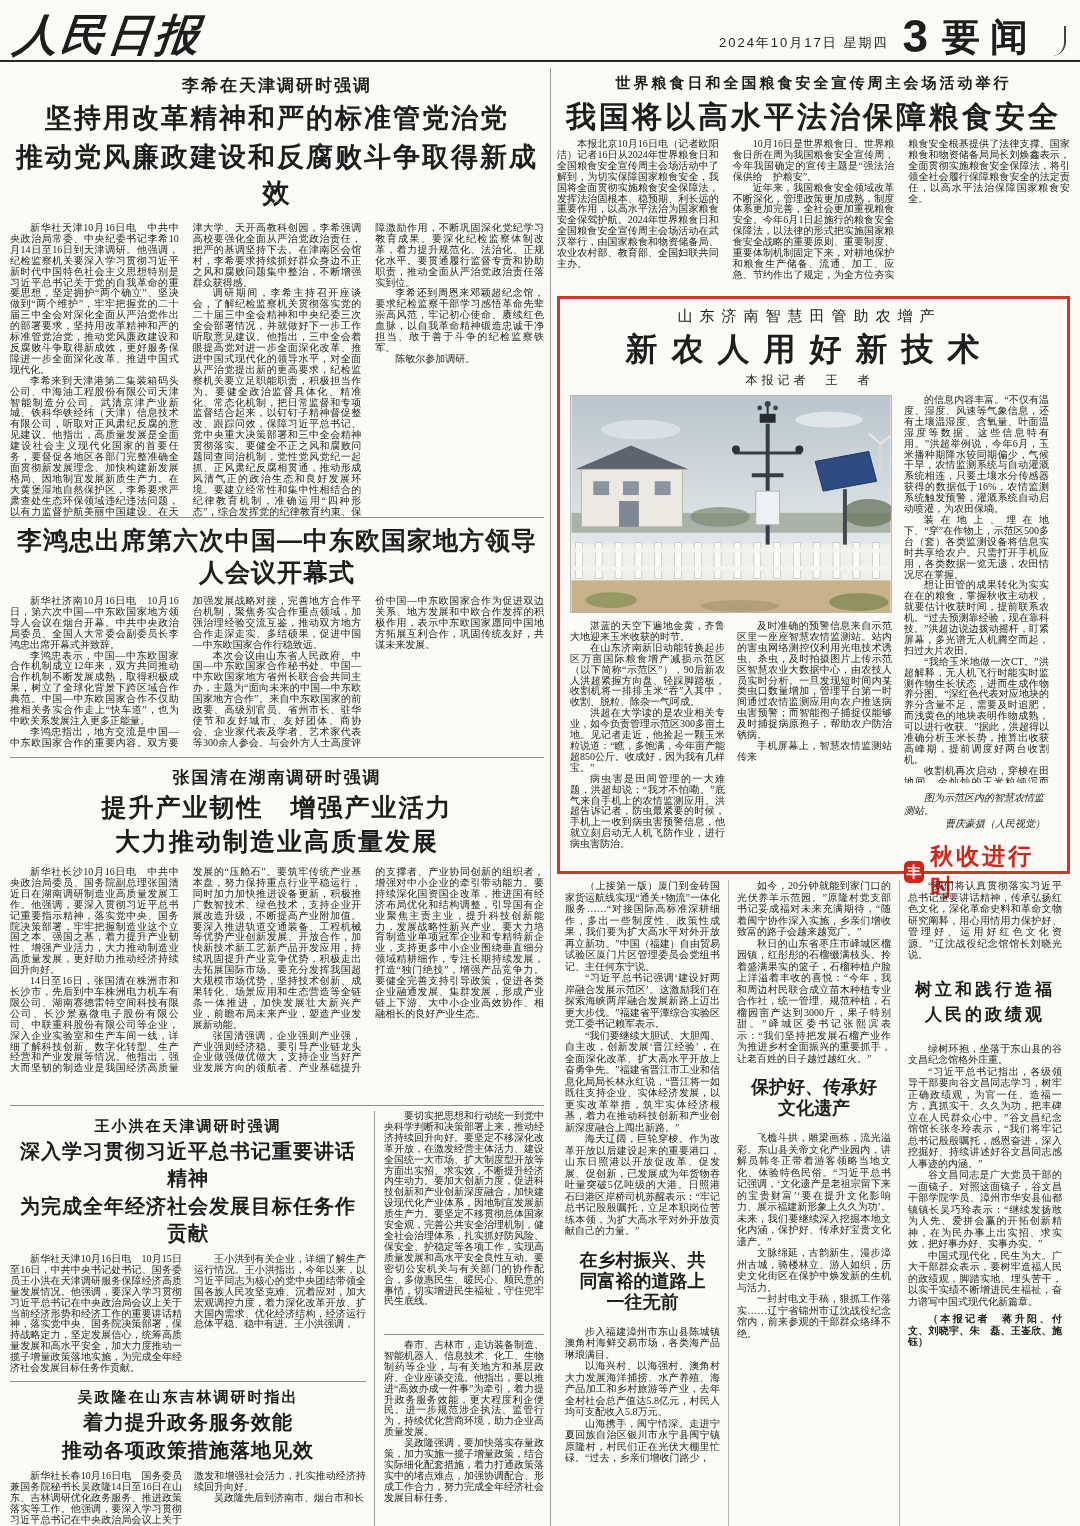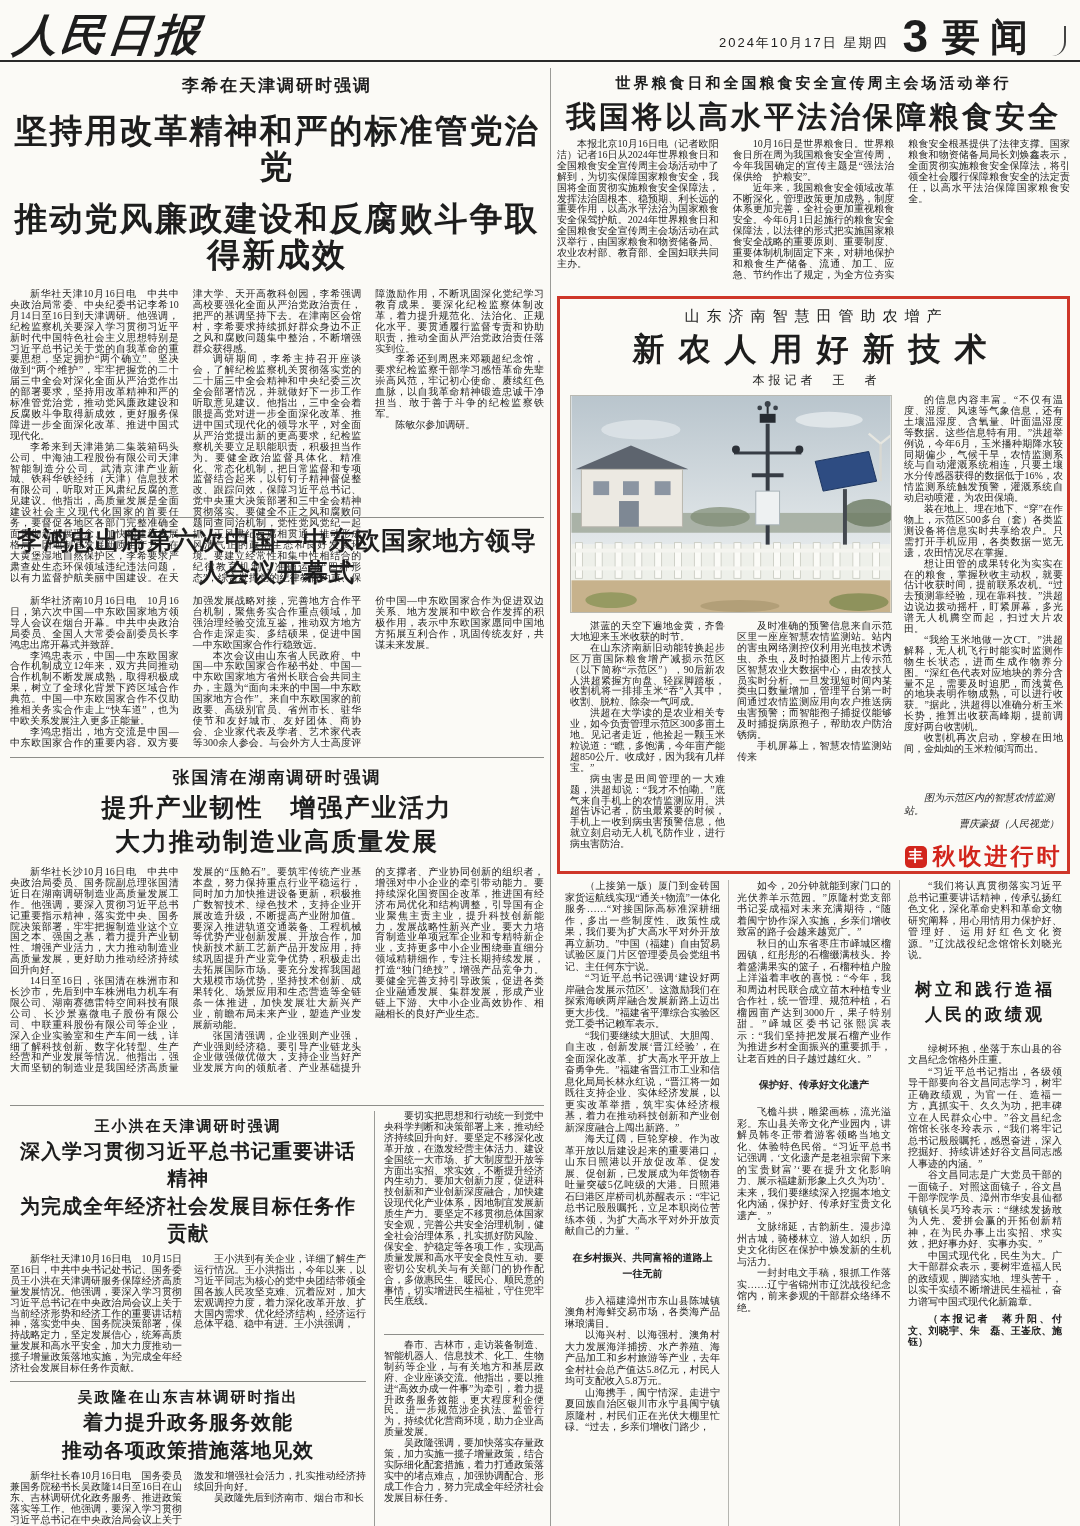--- a/index.html
+++ b/index.html
@@ -29,21 +29,21 @@
   .kicker{font-size:17px;font-weight:700;text-align:center;margin:8px 0 2px 0;letter-spacing:2px;}
   .hl-sans{font-family:"Liberation Sans","DejaVu Sans",sans-serif;font-weight:700;text-align:center;}
   .hl-serif{font-weight:700;text-align:center;}
   .body-cols{column-fill:auto;overflow:hidden;font-size:10px;line-height:10.9px;}
   .cols3{column-count:3;column-gap:14px;}
   .cols2{column-count:2;column-gap:12px;}
   .para{margin:0;text-indent:2em;text-align:justify;}
 
   
   .art-lixi{height:438px;}
-  .art-lixi .hl-sans{font-size:33px;line-height:36px;letter-spacing:2px;margin:16px 0;}
+  .art-lixi .hl-sans{font-size:27px;line-height:36px;letter-spacing:2px;margin:3px 0;}
   .art-lixi .body-cols{height:296px;margin-top:12px;}
 
   .art-lhz{height:228px;}
   .art-lhz .hl-sans{font-size:25px;line-height:32px;letter-spacing:1px;margin:6px 0 4px 0;}
   .art-lhz .body-cols{height:158px;margin-top:8px;}
 
   .art-zgq{height:334px;}
   .art-zgq .hl-sans{font-size:25px;line-height:32px;letter-spacing:2px;margin:2px 0;}
   .art-zgq .body-cols{height:214px;margin-top:10px;}
 
@@ -58,21 +58,21 @@
   .shared-top{height:218px;overflow:hidden;}
   .shared-bot{height:185px;overflow:hidden;}
 
   
   .art-grain{height:222px;}
   .art-grain .kicker{font-size:15px;font-weight:700;letter-spacing:3px;margin:8px 0 0 0;}
   .art-grain .hl-serif{font-size:30px;line-height:40px;letter-spacing:3px;margin:4px 0 2px 0;}
   .art-grain .body-cols{height:152px;}
 
   
-  .redbox{border:3px solid #ce3629;height:578px;padding:4px 4px 6px 10px;background:#fbfaf6;}
+  .redbox{border:3px solid #ce3629;height:578px;padding:4px 18px 6px 10px;background:#fbfaf6;}
   .redbox .box-kicker{font-size:15px;text-align:center;letter-spacing:7px;margin:4px 0 0 0;}
   .redbox .box-hl{font-size:32px;font-weight:700;text-align:center;letter-spacing:14px;line-height:42px;margin:2px 0;}
   .redbox .box-byline{font-size:12px;text-align:center;letter-spacing:4px;margin:2px 0 6px 0;}
   .box-content{display:flex;gap:12px;}
   .box-left{width:322px;}
   .photo{width:322px;height:218px;display:block;border:1px solid #b9b9b2;}
   .box-cols{column-count:2;column-gap:12px;column-fill:auto;height:242px;overflow:hidden;
             font-size:10px;line-height:10.9px;margin-top:8px;}
   .box-right{flex:1;min-width:0;display:flex;flex-direction:column;}
   .box-col3{height:388px;overflow:hidden;font-size:10px;line-height:10.9px;}
@@ -81,21 +81,21 @@
   .harvest{margin-top:10px;display:flex;align-items:center;justify-content:center;gap:6px;}
   .harvest-mark{width:22px;height:22px;border-radius:5px;background:#d2251c;color:#fff;
                 font-size:15px;font-weight:700;display:flex;align-items:center;justify-content:center;
                 font-family:"Liberation Sans",sans-serif;}
   .harvest-text{font-size:23px;font-weight:700;color:#d2251c;letter-spacing:3px;}
 
   
   .contn{display:flex;height:648px;margin-top:6px;font-size:10px;line-height:11.5px;}
   .cont-col{width:33.33%;padding:0 8px;overflow:hidden;}
   .cont-col + .cont-col{border-left:1px solid #b5b5b0;}
-  .cont-sub{font-weight:700;text-align:center;font-size:10px;line-height:16px;margin:13px 6px;text-indent:0;}
+  .cont-sub{font-weight:700;text-align:center;font-size:18px;line-height:21px;margin:13px 6px;text-indent:0;}
   .cont-sub-big{font-size:17px;line-height:25px;letter-spacing:3px;margin:16px 4px;}
   .cont-credit{margin:6px 0 0 0;text-indent:2em;text-align:justify;font-weight:700;}
 </style>
 </head>
 <body>
 
 <div class="hdr">
   <div class="hdr-logo">人民日报</div>
   <div class="hdr-meta">
     <span class="hdr-date">2024年10月17日 星期四</span>

